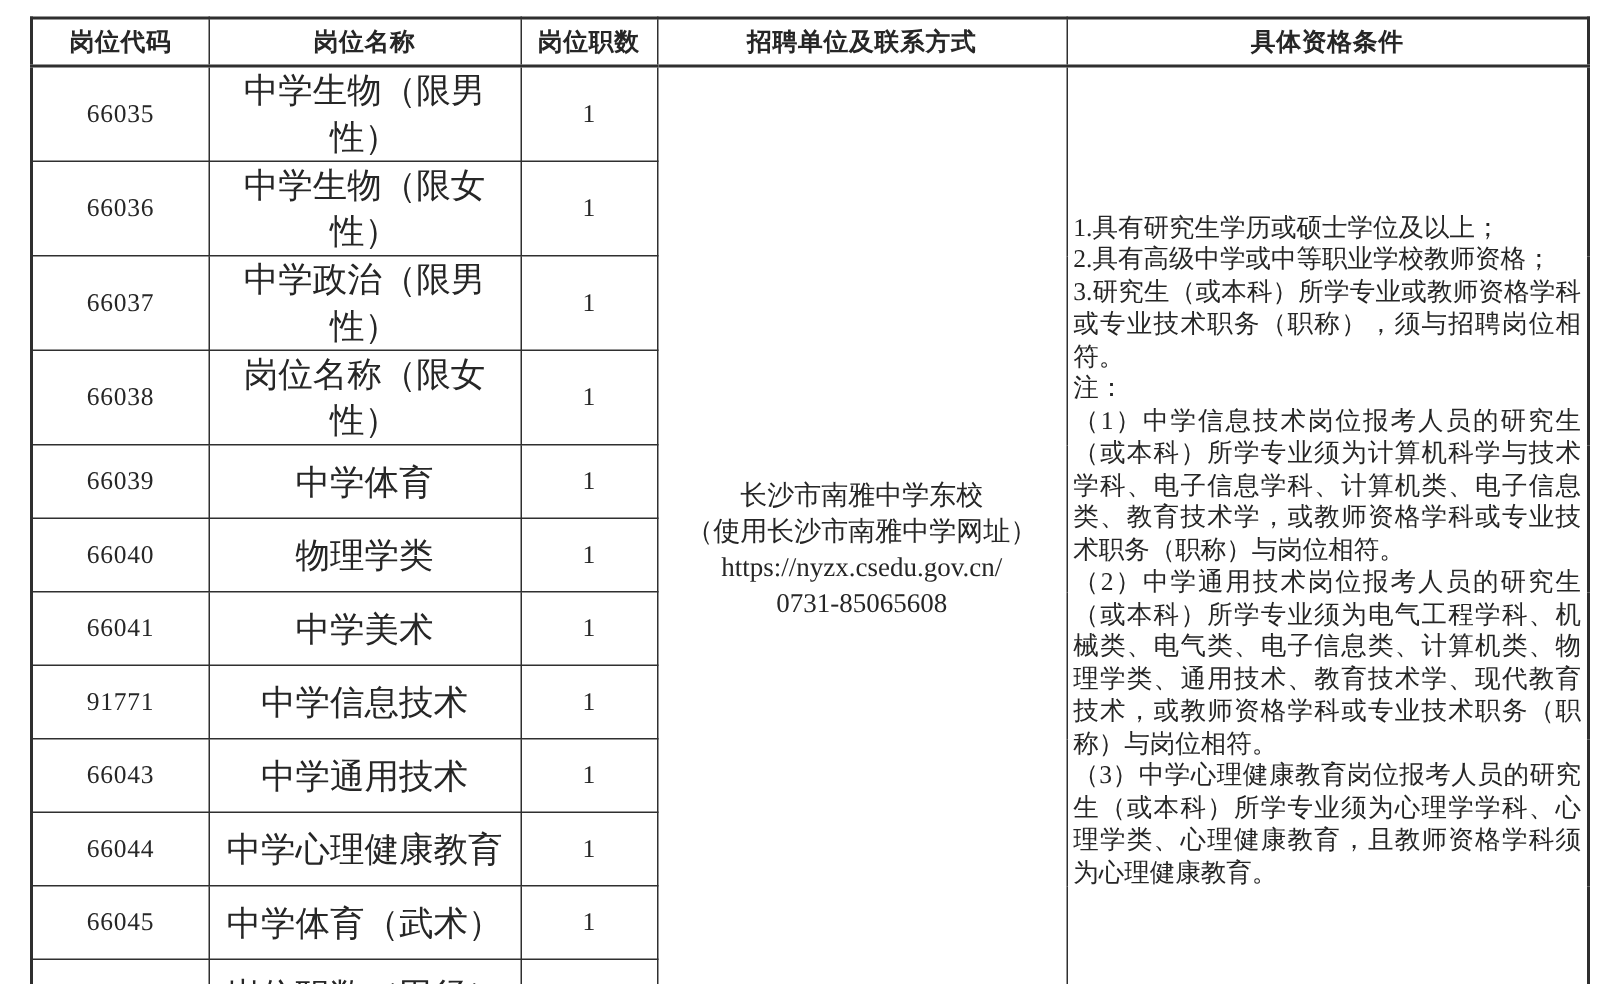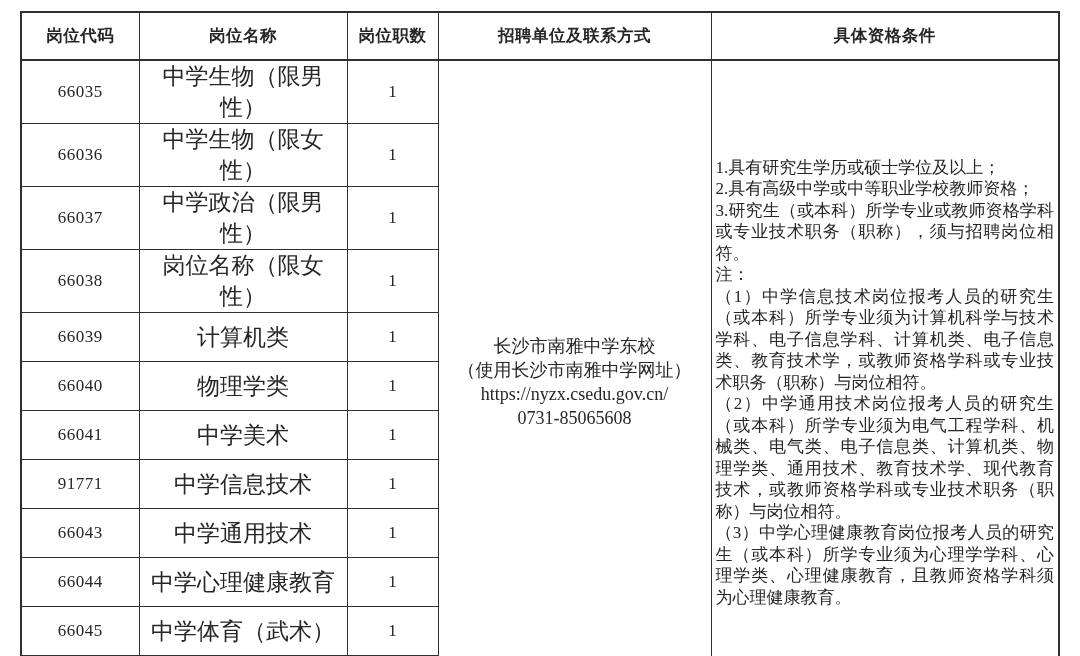--- a/index.html
+++ b/index.html
@@ -32,21 +32,21 @@
     border: 1px solid #2f2f2f;
     vertical-align: middle;
     text-align: center;
     padding: 0 4px;
     overflow: hidden;
   }
   table.job-table {
     border: 2px solid #2f2f2f;
   }
   thead tr {
-    height: 48px;
+    height: 32px;
   }
   thead th {
     font-size: 16.5px;
     font-weight: bold;
     border-bottom-width: 2px !important;
     letter-spacing: 0.5px;
   }
   tbody tr {
     height: 49px;
   }
@@ -132,21 +132,21 @@
         <td class="name-cell">中学政治（限男性）</td>
         <td class="count-cell">1</td>
       </tr>
       <tr>
         <td class="code-cell">66038</td>
         <td class="name-cell">岗位名称（限女性）</td>
         <td class="count-cell">1</td>
       </tr>
       <tr>
         <td class="code-cell">66039</td>
-        <td class="name-cell">计算机类</td>
+        <td class="name-cell">中学体育</td>
         <td class="count-cell">1</td>
       </tr>
       <tr>
         <td class="code-cell">66040</td>
         <td class="name-cell">物理学类</td>
         <td class="count-cell">1</td>
       </tr>
       <tr>
         <td class="code-cell">66041</td>
         <td class="name-cell">中学美术</td>

